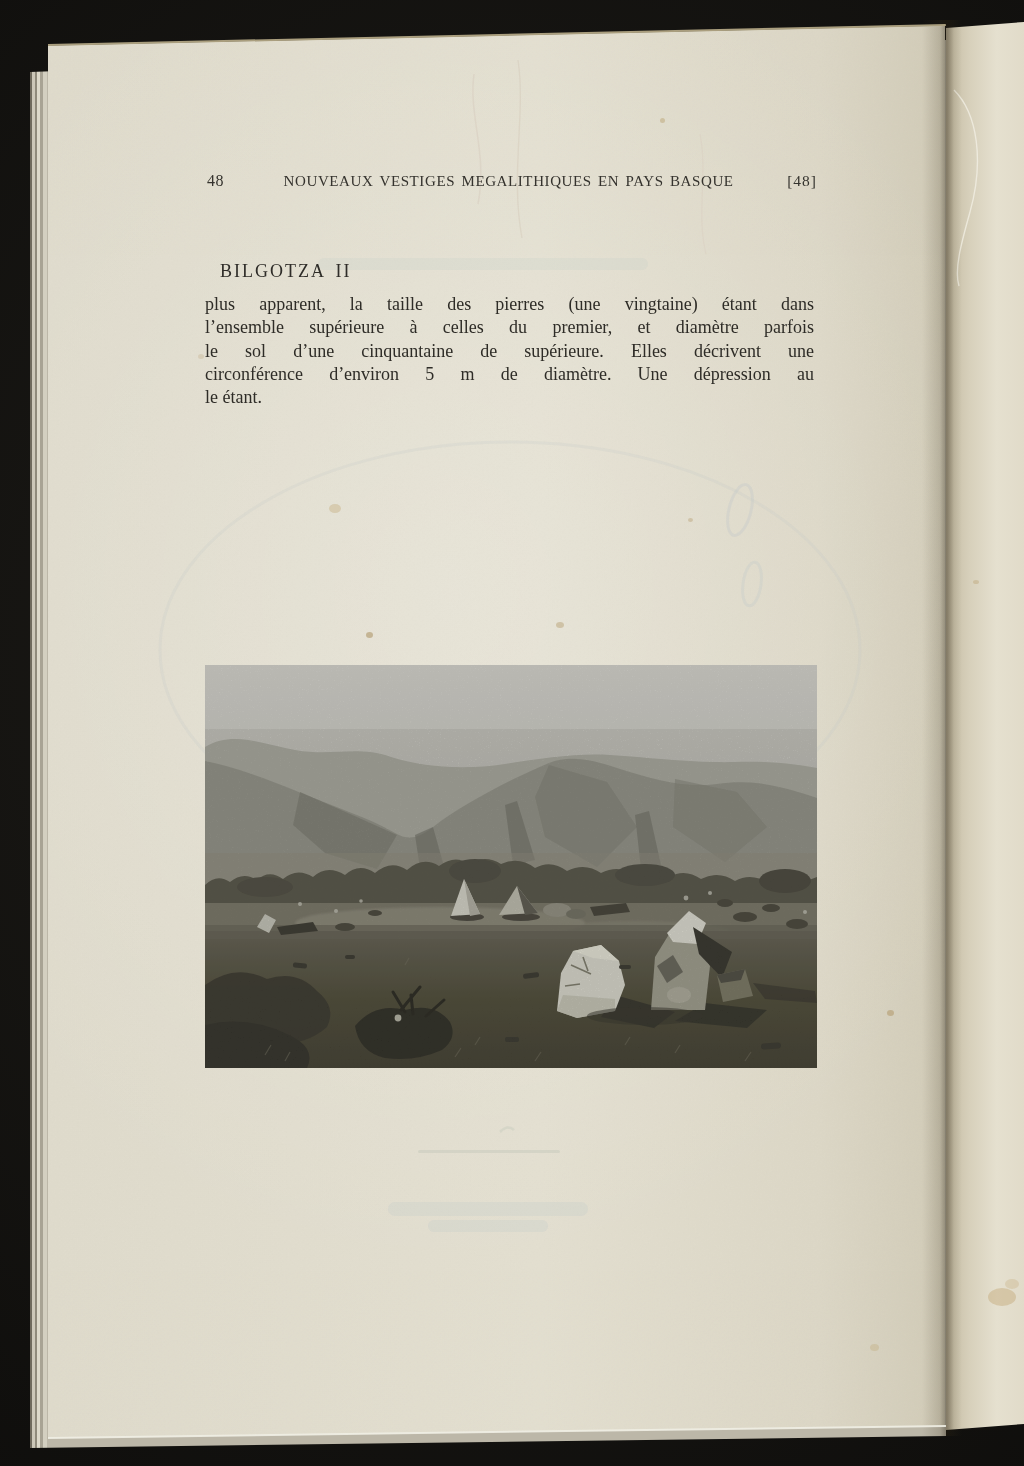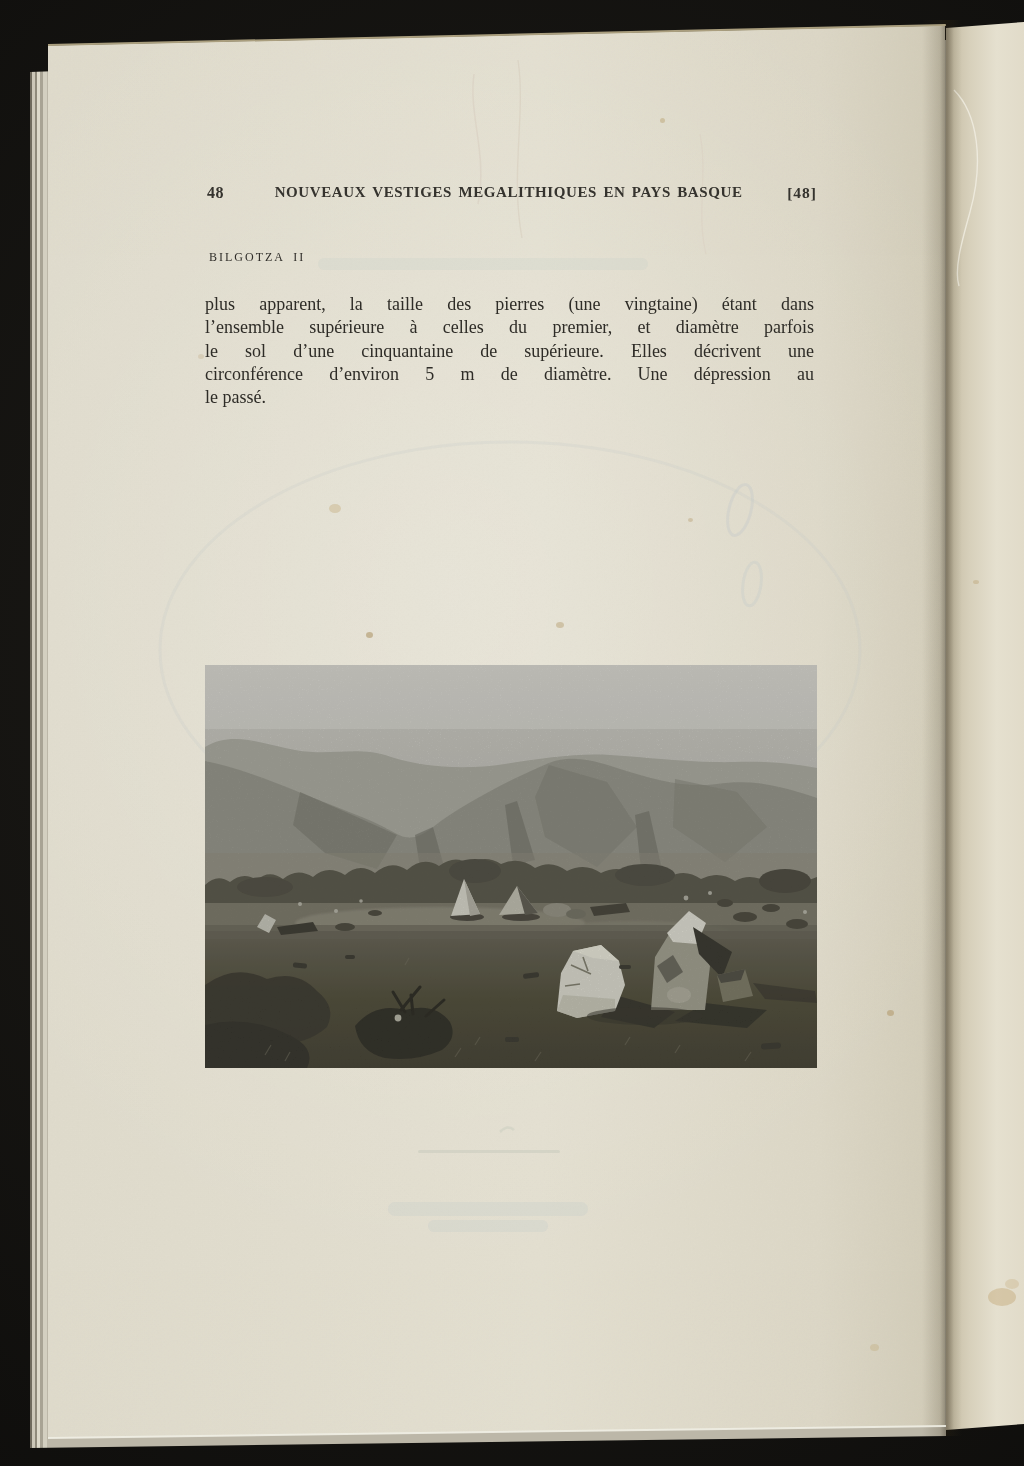--- a/index.html
+++ b/index.html
@@ -38,32 +38,31 @@
     clip-path:polygon(0 22px,100% 2px,100% 1402px,0 1414px);
     background:
       radial-gradient(95% 70% at 45% 40%, rgba(255,255,252,0.20), rgba(0,0,0,0) 70%),
       linear-gradient(90deg, #e0dccd 0%, #e4e0d1 55%, #ddd8c7 86%, #d2ccb8 100%),
       #e2decf;
   }
   .grain,.artifacts{position:absolute;left:0;top:0;pointer-events:none;}
   .stain{position:absolute;border-radius:50%;pointer-events:none;}
   
   .header-row{
-    position:absolute;left:159px;top:160px;width:610px;
-    display:flex;align-items:flex-start;
+    position:absolute;left:159px;top:148px;width:610px;
+    display:flex;align-items:flex-end;
     color:#35332e;
-    font-weight:bold;
   }
   .pageno{font-size:16px;width:50px;letter-spacing:0.5px;}
   .running{flex:1;text-align:center;font-size:15px;letter-spacing:0.6px;word-spacing:2px;white-space:nowrap;}
   .refno{font-size:15.5px;margin-left:27px;letter-spacing:1px;}
   .section-title{
     position:absolute;left:161px;top:226px;
-    font-size:12px;font-weight:normal;letter-spacing:2px;word-spacing:4px;
-    color:#2f2d29;margin:0;
+    font-size:18px;font-weight:normal;letter-spacing:2px;word-spacing:4px;
+    color:#2f2d29;margin:11px;
   }
   .para{
     position:absolute;left:157px;top:269px;width:609px;
     font-size:18px;line-height:23.3px;color:#2e2c27;
   }
   .para-line{text-align:justify;text-align-last:justify;white-space:normal;}
   .para-line.first{padding-left:32px;}
   .para-line.last{text-align-last:left;}
   .photo{position:absolute;left:157px;top:641px;width:612px;height:403px;display:block;}
   
@@ -139,21 +138,21 @@
       <span class="refno">[48]</span>
     </div>
 
     <h2 class="section-title">BILGOTZA II</h2>
 
     <div class="para">
       <div class="para-line">plus apparent, la taille des pierres (une vingtaine) étant dans</div>
       <div class="para-line">l’ensemble supérieure à celles du premier, et diamètre parfois</div>
       <div class="para-line">le sol d’une cinquantaine de supérieure. Elles décrivent une</div>
       <div class="para-line">circonférence d’environ 5 m de diamètre. Une dépression au</div>
-      <div class="para-line last">le passé.</div>
+      <div class="para-line last">le étant.</div>
     </div>
 
     <svg class="photo" viewBox="0 0 612 403" role="img" aria-label="Black-and-white photograph of the Bilgotza II cromlech: low standing stones scattered on a moorland clearing bordered by scrub, with an eroded mountain ridge in the background">
       <defs>
         <linearGradient id="skyG" x1="0" y1="0" x2="0" y2="1">
           <stop offset="0" stop-color="#cccbc6"></stop>
             <stop offset="1" stop-color="#c1c0ba"></stop>
         </linearGradient>
         <linearGradient id="fgG" x1="0" y1="0" x2="0" y2="1">
           <stop offset="0" stop-color="#5c594d"></stop>

